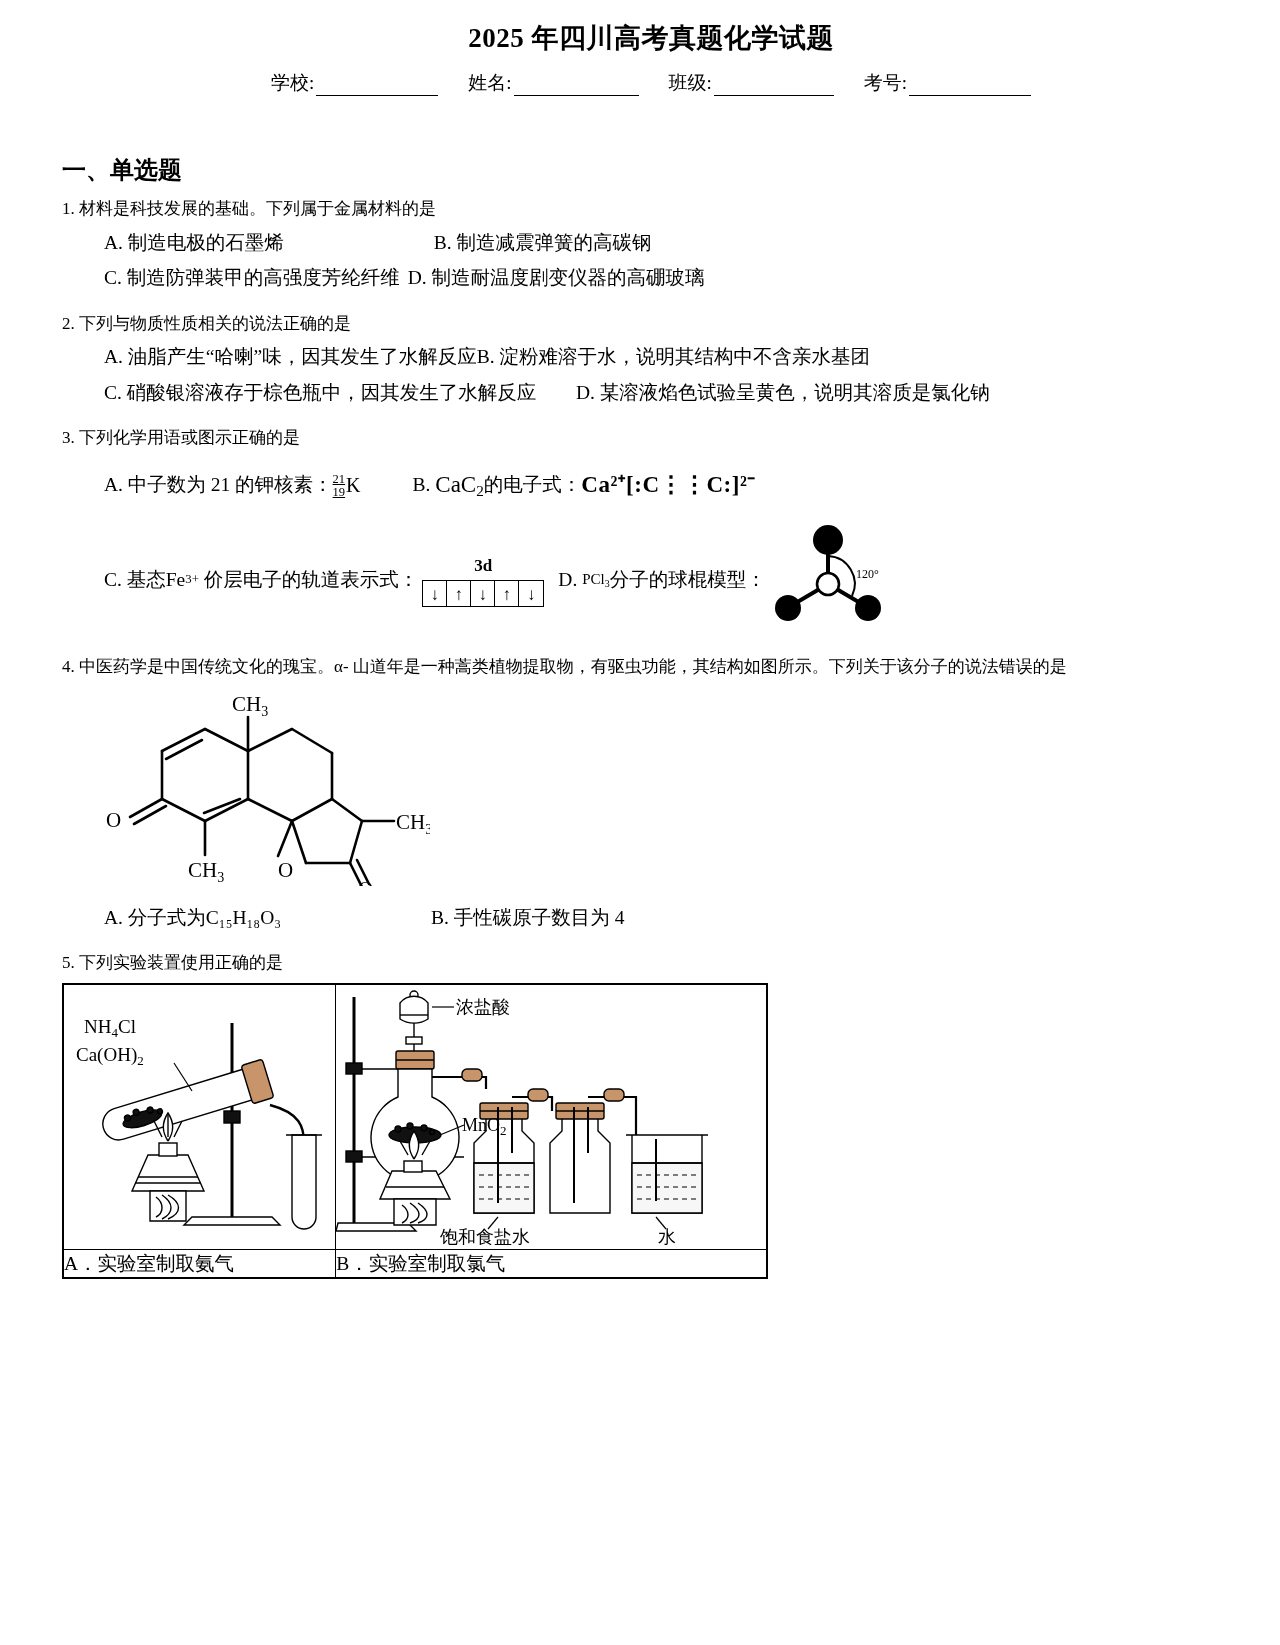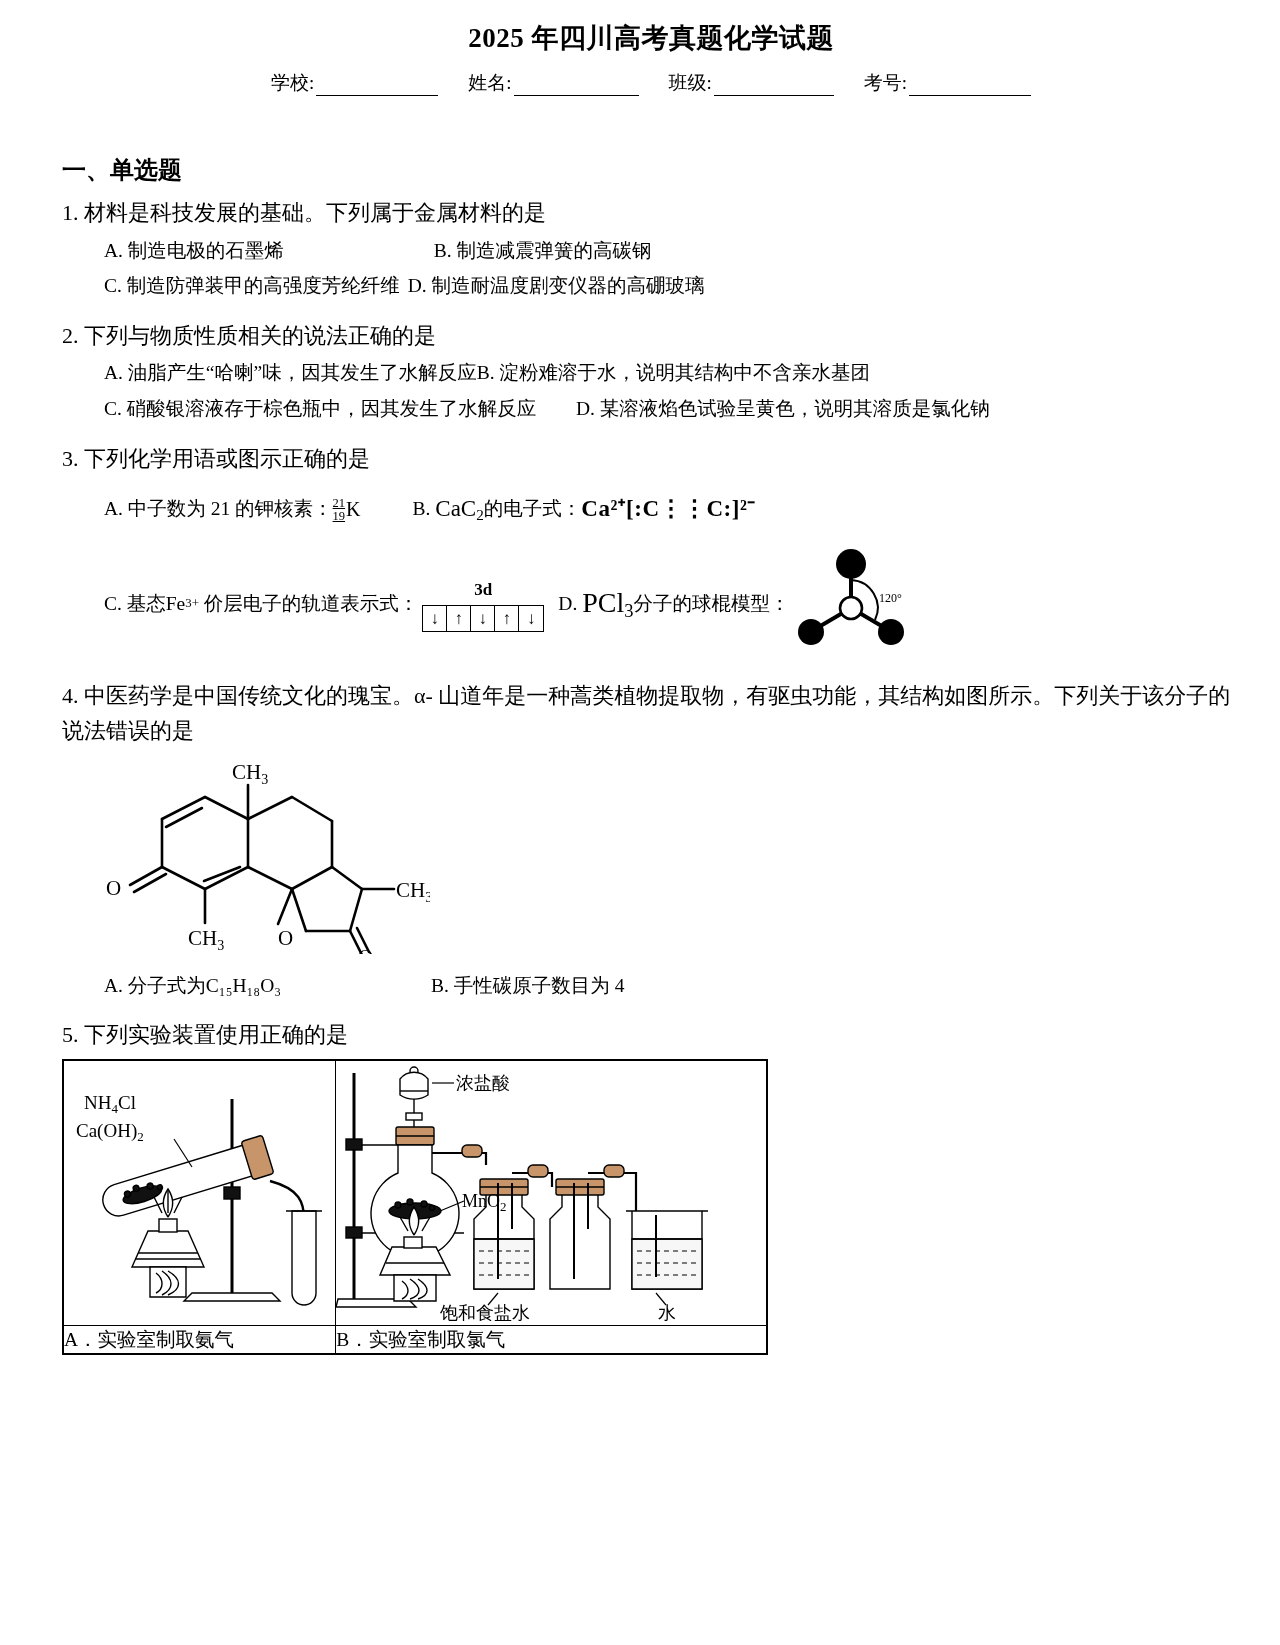--- a/index.html
+++ b/index.html
@@ -33,21 +33,21 @@
   .field .blank{
     display:inline-block;
     border-bottom:1.6px solid #000;
     height:19px;
   }
   .b1{width:122px;} .b2{width:125px;} .b3{width:120px;} .b4{width:122px;}
   .field + .field{ margin-left:14px; }
 
   
   .sec-title{ font-size:24px; font-weight:bold; margin:0 0 9px 0; }
-  .q{ font-size:22px; line-height:1.62; margin:0 0 4px 0; }
+  .q{ font-size:17px; line-height:1.62; margin:0 0 4px 0; }
   .q-stem{ margin-bottom:4px; }
   .opts{ padding-left:42px; }
   .opt-row{ display:flex; font-size:19.5px; line-height:1.62; margin-bottom:4px; }
   .opt{ white-space:nowrap; }
   .opt.wrap{ white-space:normal; }
   .gap-a{ width:150px; }
   .q-block{ margin-bottom:16px; }
 
   sub{ font-size:.66em; vertical-align:-.28em; }
   sup{ font-size:.66em; vertical-align:.46em; }
@@ -217,21 +217,21 @@
                   <span class="ar">↑</span>
                 </span>
               <span class="orb-cell">
                   <span class="ar">↓</span>
                 </span>
             </div>
           </span>
         </span>
         <span style="width:10px"></span>
         <span class="opt" style="display:flex;align-items:center">
-          <span>D.</span>&nbsp;<span style="font-size:28px"><span>PCl</span><sub>3</sub></span><span>分子的球棍模型：</span>
+          <span>D.</span>&nbsp;<span style="font-size:15px"><span>PCl</span><sub>3</sub></span><span>分子的球棍模型：</span>
           <span class="ballstick">
             <svg width="120" height="106" viewBox="0 0 120 106">
 
               <line x1="62" y1="62" x2="62" y2="22" stroke="#000" stroke-width="4"></line>
               <line x1="62" y1="62" x2="28" y2="82" stroke="#000" stroke-width="4"></line>
               <line x1="62" y1="62" x2="96" y2="82" stroke="#000" stroke-width="4"></line>
 
               <path d="M 62 34 A 28 28 0 0 1 86 74" fill="none" stroke="#000" stroke-width="2"></path>
 
               <circle cx="62" cy="18" r="15" fill="#000"></circle>

